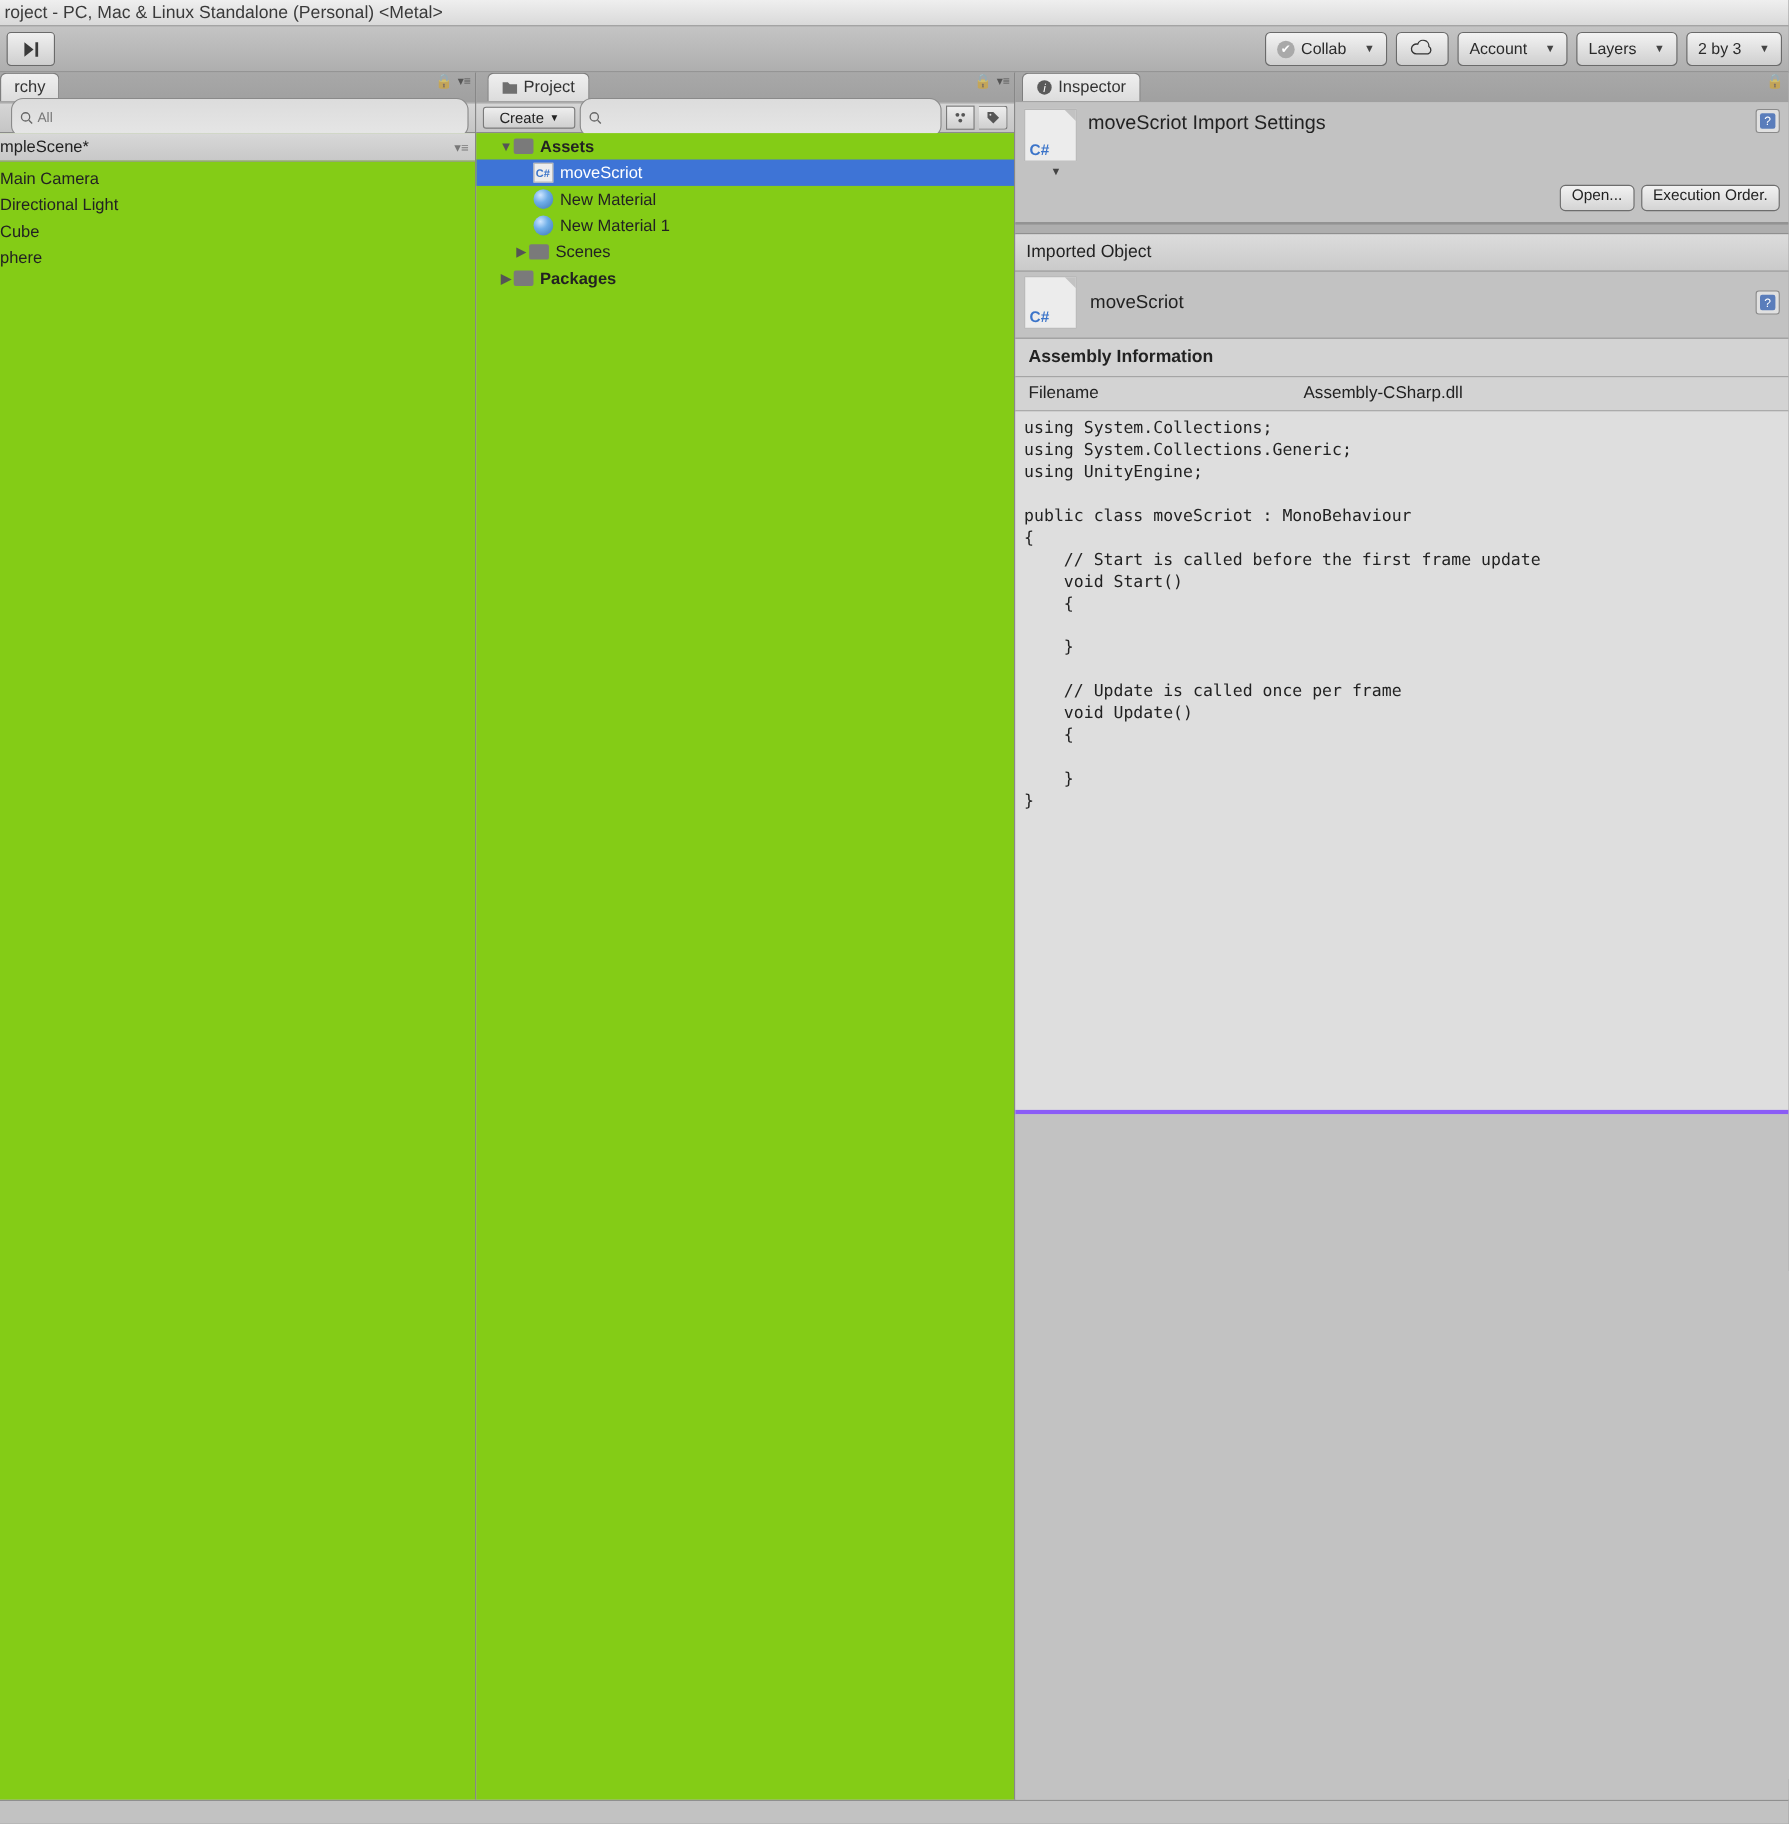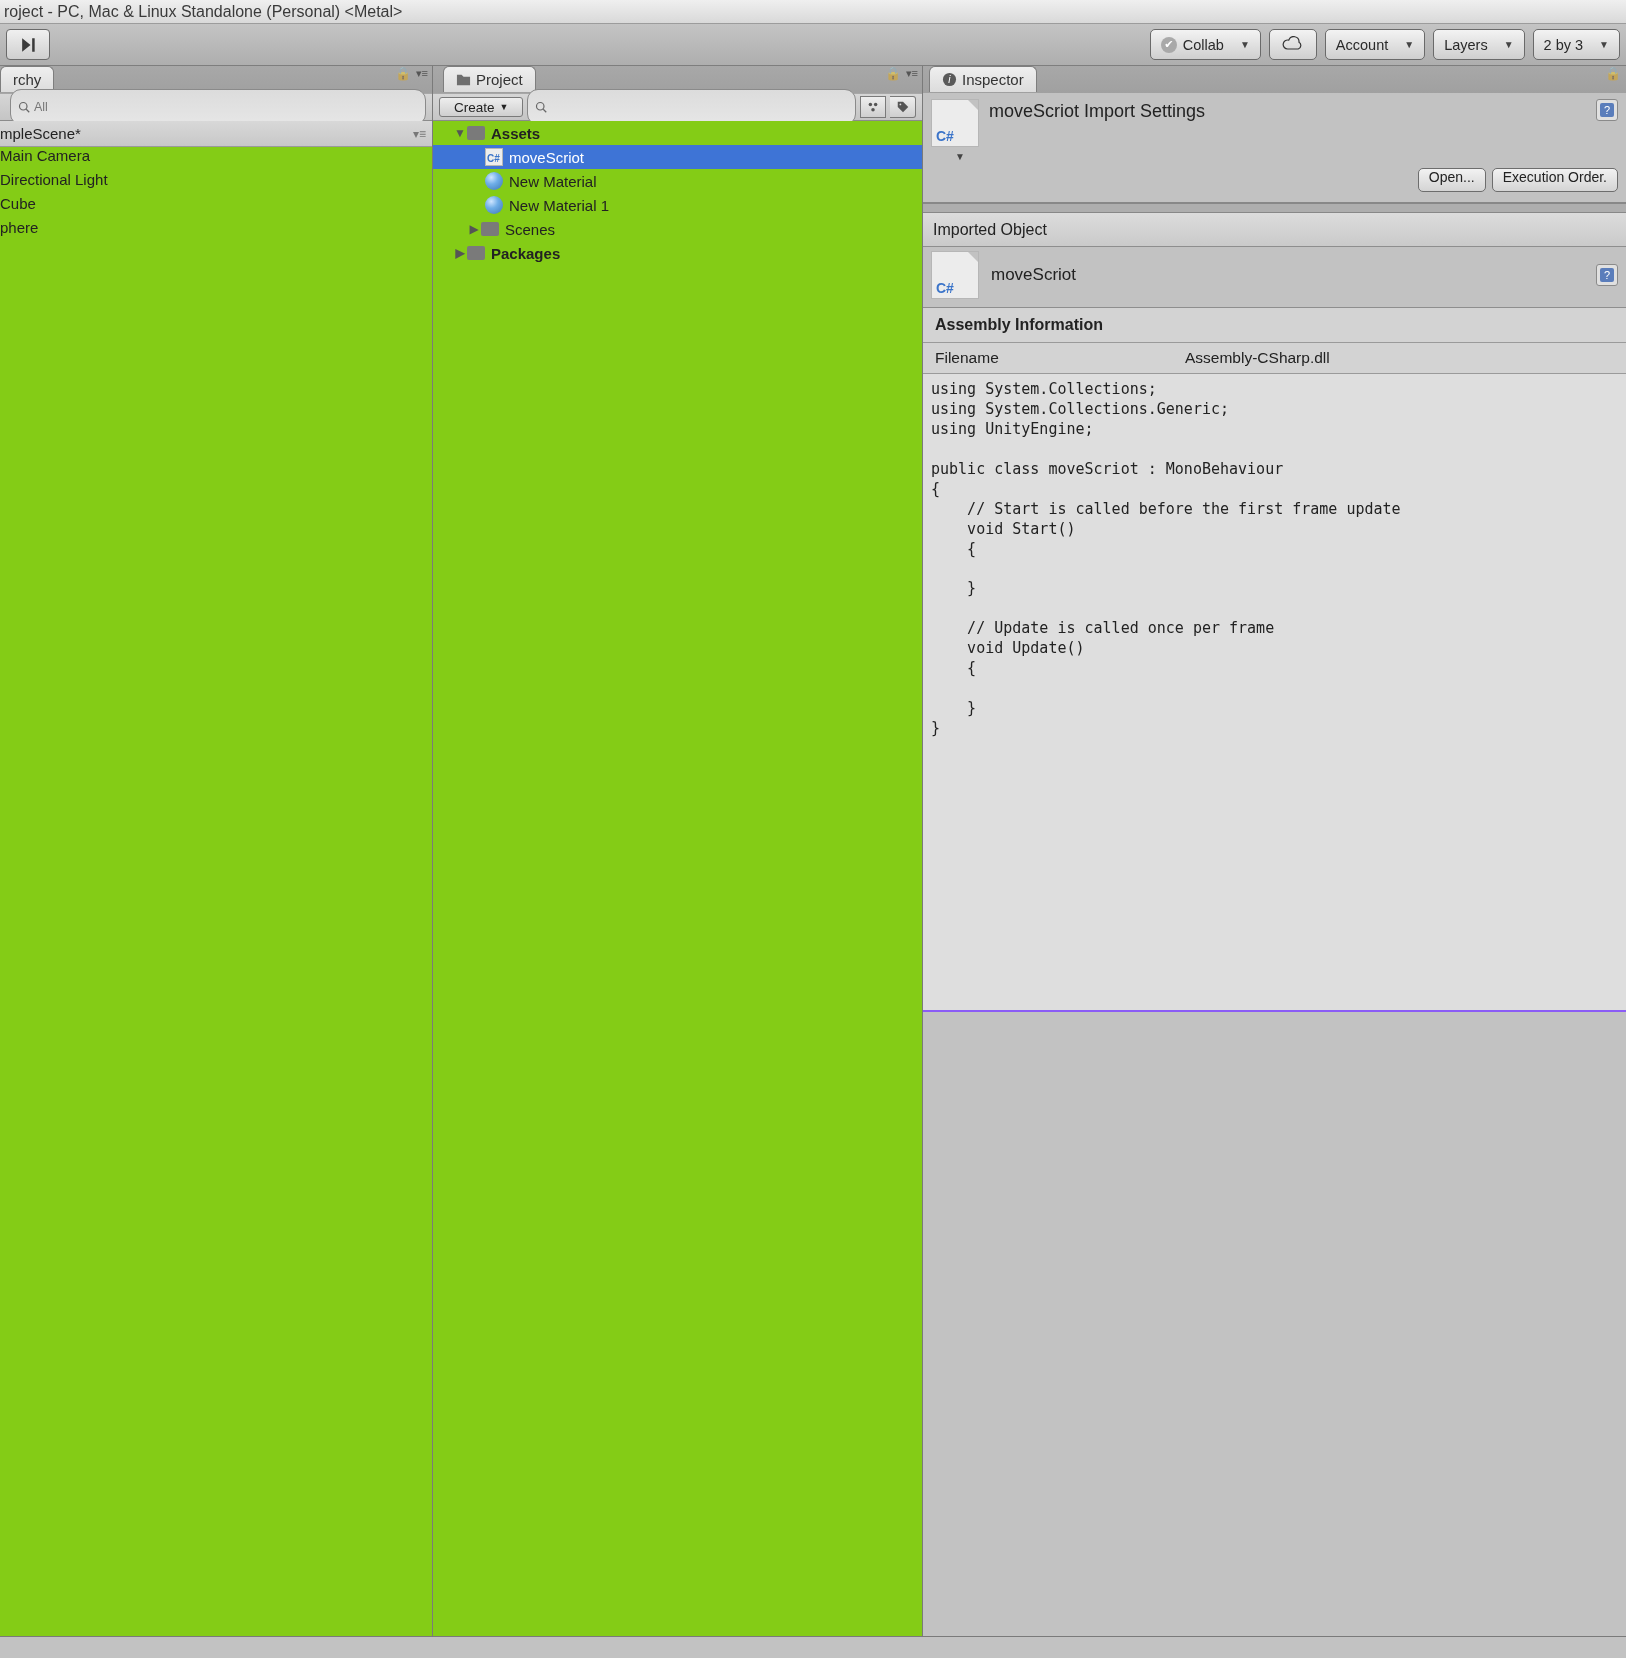--- a/index.html
+++ b/index.html
@@ -45,21 +45,21 @@
 .search svg { width:12px; height:12px; stroke:#666; fill:none; stroke-width:1.6; margin-right:4px;}
 .subbar .tool { width:26px; height:22px; background: linear-gradient(#eee,#cfcfcf); border:1px solid #7a7a7a; display:flex; align-items:center; justify-content:center; }
 .subbar .tool + .tool { border-left:none;}
 .subbar .tool:first-of-type { border-top-left-radius:3px;border-bottom-left-radius:3px;}
 .subbar .tool:last-of-type { border-top-right-radius:3px;border-bottom-right-radius:3px;}
 
 
 .panel-body { flex:1; background:#84cc16; overflow:auto; font-size:15px; color:#222;}
 .hier-scene { height:26px; background: linear-gradient(#d8d8d8,#c8c8c8); border-bottom:1px solid #9a9a9a; display:flex; align-items:center; padding-right:6px; font-weight:500; padding-left:0;}
 .hier-scene .dots { margin-left:auto; font-size:12px; opacity:.5;}
-.tree-row { height:24px; display:flex; align-items:flex-start; padding-left:0;}
+.tree-row { height:24px; display:flex; align-items:flex-end; padding-left:0;}
 .tree-row.lvl1 { padding-left: 0px; }
 .tree-row span { white-space:nowrap; }
 .proj-row { height:24px; display:flex; align-items:center; }
 .proj-row .arrow { width:14px; font-size:12px; color:#555; text-align:center;}
 .proj-row.bold { font-weight:700;}
 .proj-row.selected { background:#3e74d6; color:#fff;}
 .proj-row .folder { width:18px; height:14px; background:#7a7a7a; border-radius:2px; margin-right:6px; display:inline-block;}
 .proj-row .cs-icon { width:18px; height:18px; background:#ededed; border:1px solid #b6b6b6; display:inline-flex; align-items:flex-end; justify-content:flex-start; font-size:10px; color:#3b74c9; padding:0 1px 1px 1px; margin-right:6px; font-weight:600;}
 .proj-row .mat-icon { width:18px; height:18px; border-radius:50%; background: radial-gradient(circle at 35% 30%, #cfe6ff 0%, #6faee8 40%, #3b76b4 100%); margin-right:6px; }
 .pad1{width:20px;} .pad2{width:34px;} .pad3{width:52px;}
@@ -76,21 +76,21 @@
 .insp-sep { height:10px; background:#aeaeae; border-top:1px solid #888; border-bottom:1px solid #888;}
 .insp-sub-title { height:34px; background:linear-gradient(#dcdcdc,#cacaca); border-bottom:1px solid #8e8e8e; display:flex; align-items:center; padding:0 10px; font-size:16px;}
 .insp-obj-row { display:flex; align-items:center; padding:4px 8px 8px 8px; background:#c2c2c2; border-bottom:1px solid #8e8e8e;}
 .insp-obj-row .big-icon { width:48px;height:48px;background:#ececec;border:1px solid #b6b6b6; display:flex; align-items:flex-end; justify-content:flex-start; padding:2px 4px; color:#3b74c9; font-size:14px; font-weight:600; margin-right:12px; position:relative;}
 .insp-obj-row .big-icon::before{content:"";position:absolute;top:0;right:0;border-style:solid;border-width:0 10px 10px 0;border-color:transparent #c2c2c2 transparent transparent;}
 .insp-obj-row .title-text { font-size:17px;}
 .insp-obj-row .help { margin-left:auto; width:22px;height:22px;background:#e0e0e0;border:1px solid #8a8a8a;border-radius:3px;display:flex;align-items:center;justify-content:center;}
 .insp-section-h { padding:8px 12px; font-size:16px; font-weight:700; background:#d3d3d3; border-bottom:1px solid #9a9a9a;}
 .insp-kv { display:flex; padding:6px 12px; background:#d3d3d3; border-bottom:1px solid #9a9a9a; font-size:15.5px;}
 .insp-kv .k { width: 250px;}
-.code { flex:1; background:#dedede; padding: 6px 8px; font-family: Menlo, Consolas, monospace; font-size: 15px; line-height: 1.33; white-space: pre; color:#222; overflow:auto; border-bottom:2px solid #8b5cf6;}
+.code { flex:1; background:#dedede; padding: 6px 8px; font-family: Menlo, Consolas, monospace; font-size: 15px; line-height: 1.33; white-space: pre; color:#222; overflow:auto; border-bottom:4px solid #8b5cf6;}
 .footer-strip { height:22px; background:#c2c2c2; border-top:1px solid #7a7a7a;}
 .down-arrow{font-size:10px;color:#444;margin-top:4px;}
 </style>
 </head>
 <body>
 
 <div class="app">
 
   <div class="title-row">
     <span>roject - PC, Mac &amp; Linux Standalone (Personal) &lt;Metal&gt;</span>

